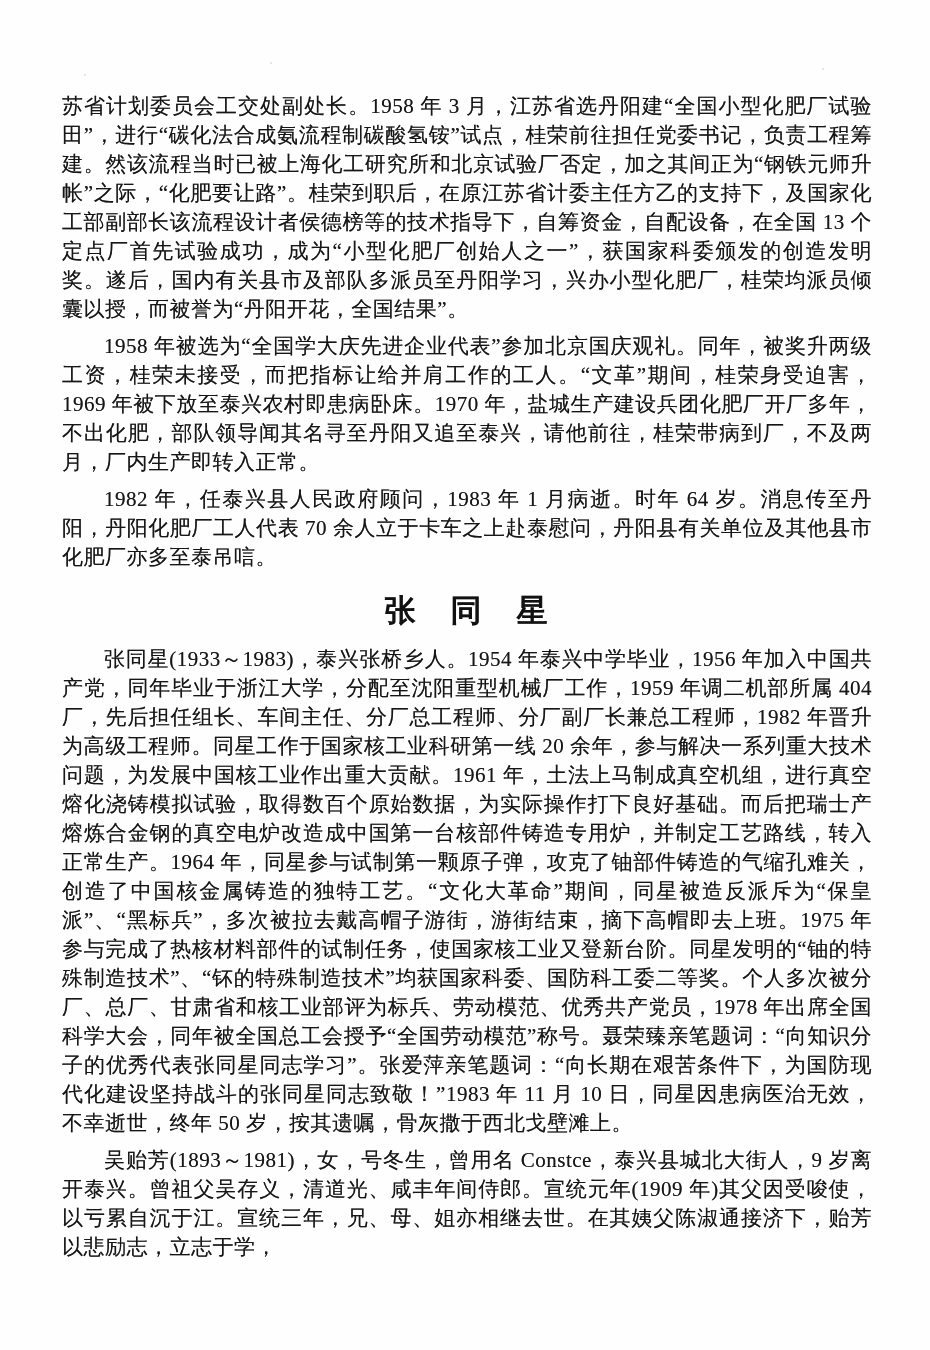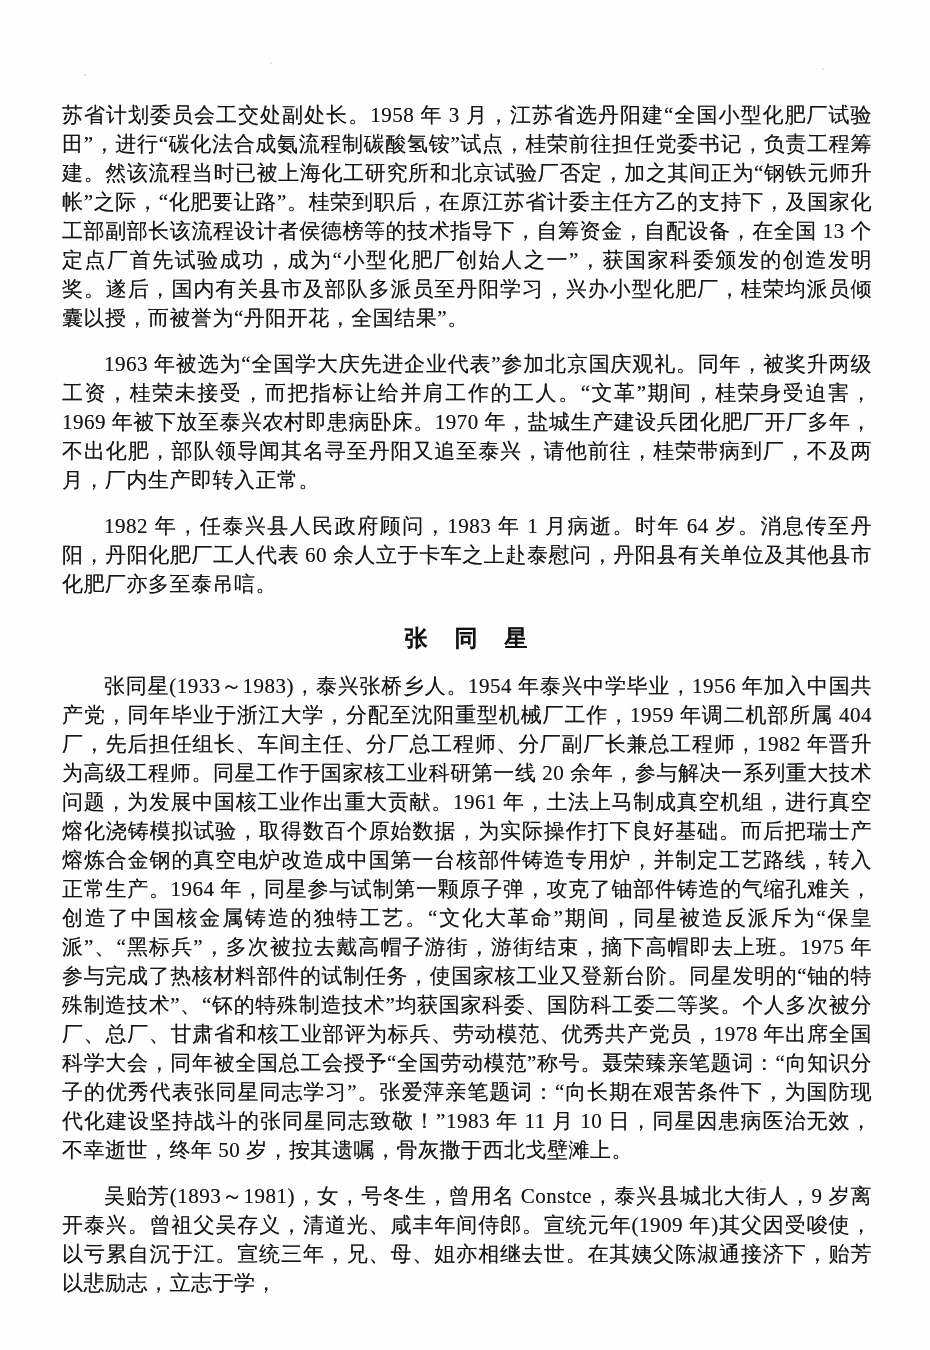--- a/index.html
+++ b/index.html
@@ -15,32 +15,32 @@
     box-sizing: border-box;
     padding: 84px 58px 0 62px;
     overflow: hidden;
     color: #161616;
   }
   .body-para {
     font-family: "Liberation Serif", "DejaVu Serif", serif;
     font-size: 21px;
     line-height: 29px;
     text-align: justify;
-    margin: 17px 0 7px 0;
+    margin: 8px 0 7px 0;
     letter-spacing: 0.5px;
     
     text-shadow: 0 0 0.4px rgba(0,0,0,0.55);
   }
   .body-para.indent {
     text-indent: 2em;
   }
   .section-heading {
     font-family: "Liberation Sans", "DejaVu Sans", sans-serif;
     font-weight: bold;
-    font-size: 23px;
+    font-size: 31px;
     line-height: 26px;
     text-align: center;
     margin: 26px 0 21px 0;
     letter-spacing: 2px;
     color: #111;
     text-shadow: 0 0 0.4px rgba(0,0,0,0.5);
   }
   
   .speck {
     position: absolute;
@@ -58,23 +58,23 @@
 
 <div class="scan-page">
 
   <span class="speck s1"></span>
   <span class="speck s2"></span>
   <span class="speck s3"></span>
   <span class="speck s4"></span>
 
   <p class="body-para">苏省计划委员会工交处副处长。1958 年 3 月，江苏省选丹阳建“全国小型化肥厂试验田”，进行“碳化法合成氨流程制碳酸氢铵”试点，桂荣前往担任党委书记，负责工程筹建。然该流程当时已被上海化工研究所和北京试验厂否定，加之其间正为“钢铁元师升帐”之际，“化肥要让路”。桂荣到职后，在原江苏省计委主任方乙的支持下，及国家化工部副部长该流程设计者侯德榜等的技术指导下，自筹资金，自配设备，在全国 13 个定点厂首先试验成功，成为“小型化肥厂创始人之一”，获国家科委颁发的创造发明奖。遂后，国内有关县市及部队多派员至丹阳学习，兴办小型化肥厂，桂荣均派员倾囊以授，而被誉为“丹阳开花，全国结果”。</p>
 
-  <p class="body-para indent">1963 年被选为“全国学大庆先进企业代表”参加北京国庆观礼。同年，被奖升两级工资，桂荣未接受，而把指标让给并肩工作的工人。“文革”期间，桂荣身受迫害，1969 年被下放至泰兴农村即患病卧床。1970 年，盐城生产建设兵团化肥厂开厂多年，不出化肥，部队领导闻其名寻至丹阳又追至泰兴，请他前往，桂荣带病到厂，不及两月，厂内生产即转入正常。</p>
+  <p class="body-para indent">1958 年被选为“全国学大庆先进企业代表”参加北京国庆观礼。同年，被奖升两级工资，桂荣未接受，而把指标让给并肩工作的工人。“文革”期间，桂荣身受迫害，1969 年被下放至泰兴农村即患病卧床。1970 年，盐城生产建设兵团化肥厂开厂多年，不出化肥，部队领导闻其名寻至丹阳又追至泰兴，请他前往，桂荣带病到厂，不及两月，厂内生产即转入正常。</p>
 
-  <p class="body-para indent">1982 年，任泰兴县人民政府顾问，1983 年 1 月病逝。时年 64 岁。消息传至丹阳，丹阳化肥厂工人代表 60 余人立于卡车之上赴泰慰问，丹阳县有关单位及其他县市化肥厂亦多至泰吊唁。</p>
+  <p class="body-para indent">1982 年，任泰兴县人民政府顾问，1983 年 1 月病逝。时年 64 岁。消息传至丹阳，丹阳化肥厂工人代表 70 余人立于卡车之上赴泰慰问，丹阳县有关单位及其他县市化肥厂亦多至泰吊唁。</p>
 
   <h2 class="section-heading">张　同　星</h2>
 
   <p class="body-para indent">张同星(1933～1983)，泰兴张桥乡人。1954 年泰兴中学毕业，1956 年加入中国共产党，同年毕业于浙江大学，分配至沈阳重型机械厂工作，1959 年调二机部所属 404 厂，先后担任组长、车间主任、分厂总工程师、分厂副厂长兼总工程师，1982 年晋升为高级工程师。同星工作于国家核工业科研第一线 20 余年，参与解决一系列重大技术问题，为发展中国核工业作出重大贡献。1961 年，土法上马制成真空机组，进行真空熔化浇铸模拟试验，取得数百个原始数据，为实际操作打下良好基础。而后把瑞士产熔炼合金钢的真空电炉改造成中国第一台核部件铸造专用炉，并制定工艺路线，转入正常生产。1964 年，同星参与试制第一颗原子弹，攻克了铀部件铸造的气缩孔难关，创造了中国核金属铸造的独特工艺。“文化大革命”期间，同星被造反派斥为“保皇派”、“黑标兵”，多次被拉去戴高帽子游街，游街结束，摘下高帽即去上班。1975 年参与完成了热核材料部件的试制任务，使国家核工业又登新台阶。同星发明的“铀的特殊制造技术”、“钚的特殊制造技术”均获国家科委、国防科工委二等奖。个人多次被分厂、总厂、甘肃省和核工业部评为标兵、劳动模范、优秀共产党员，1978 年出席全国科学大会，同年被全国总工会授予“全国劳动模范”称号。聂荣臻亲笔题词：“向知识分子的优秀代表张同星同志学习”。张爱萍亲笔题词：“向长期在艰苦条件下，为国防现代化建设坚持战斗的张同星同志致敬！”1983 年 11 月 10 日，同星因患病医治无效，不幸逝世，终年 50 岁，按其遗嘱，骨灰撒于西北戈壁滩上。</p>
 
 
   <p class="body-para indent">吴贻芳(1893～1981)，女，号冬生，曾用名 Constce，泰兴县城北大街人，9 岁离开泰兴。曾祖父吴存义，清道光、咸丰年间侍郎。宣统元年(1909 年)其父因受唆使，以亏累自沉于江。宣统三年，兄、母、姐亦相继去世。在其姨父陈淑通接济下，贻芳以悲励志，立志于学，</p>
 
 </div>
 

